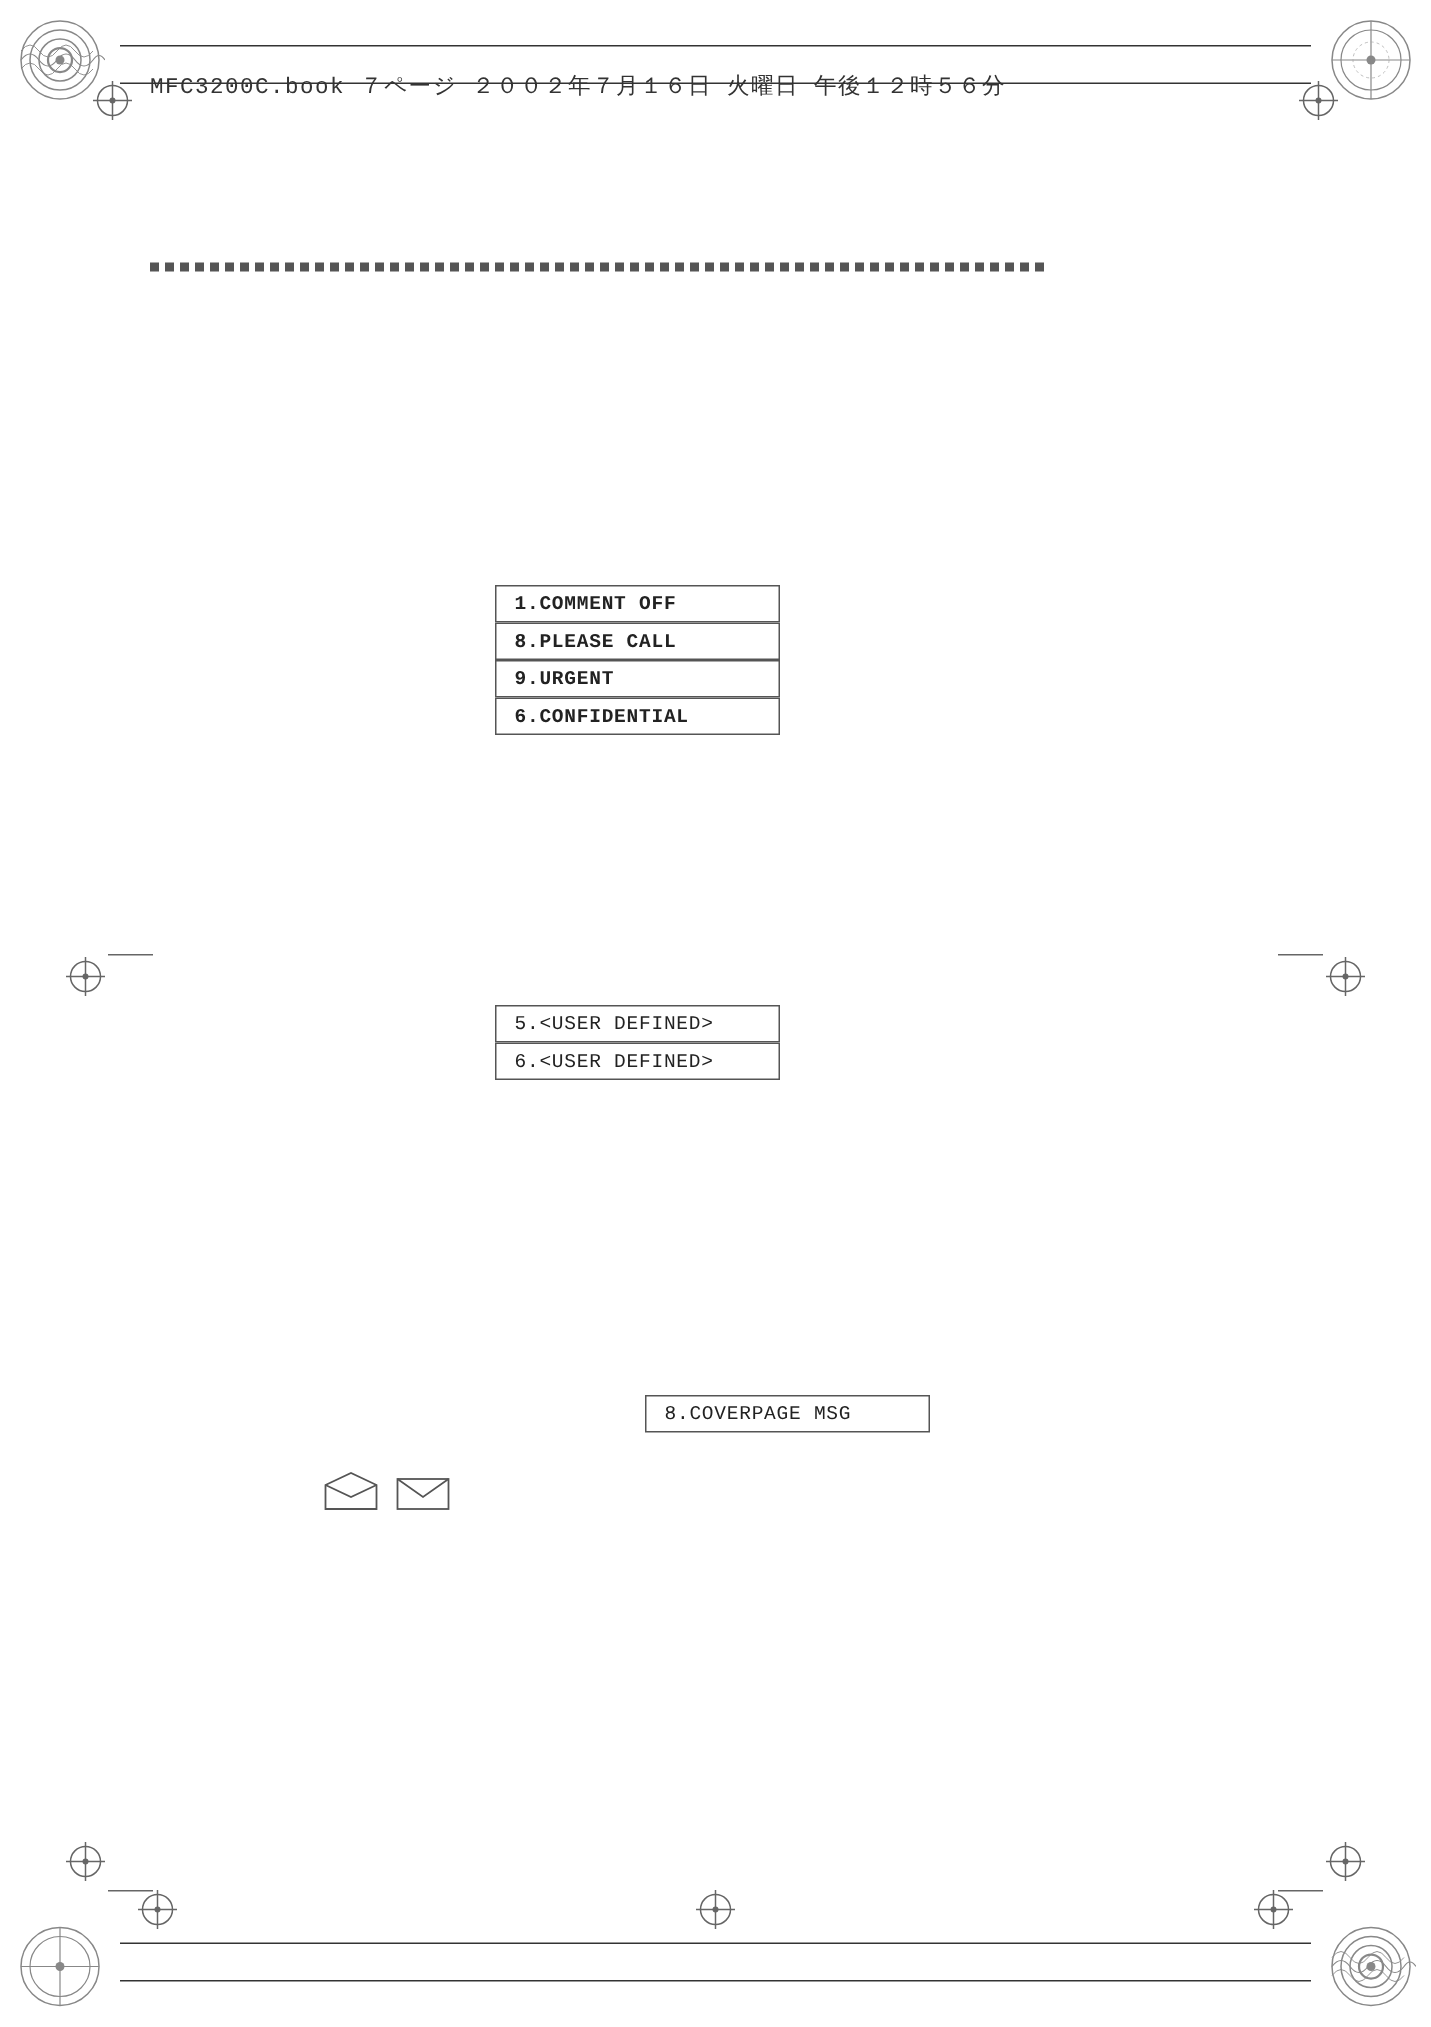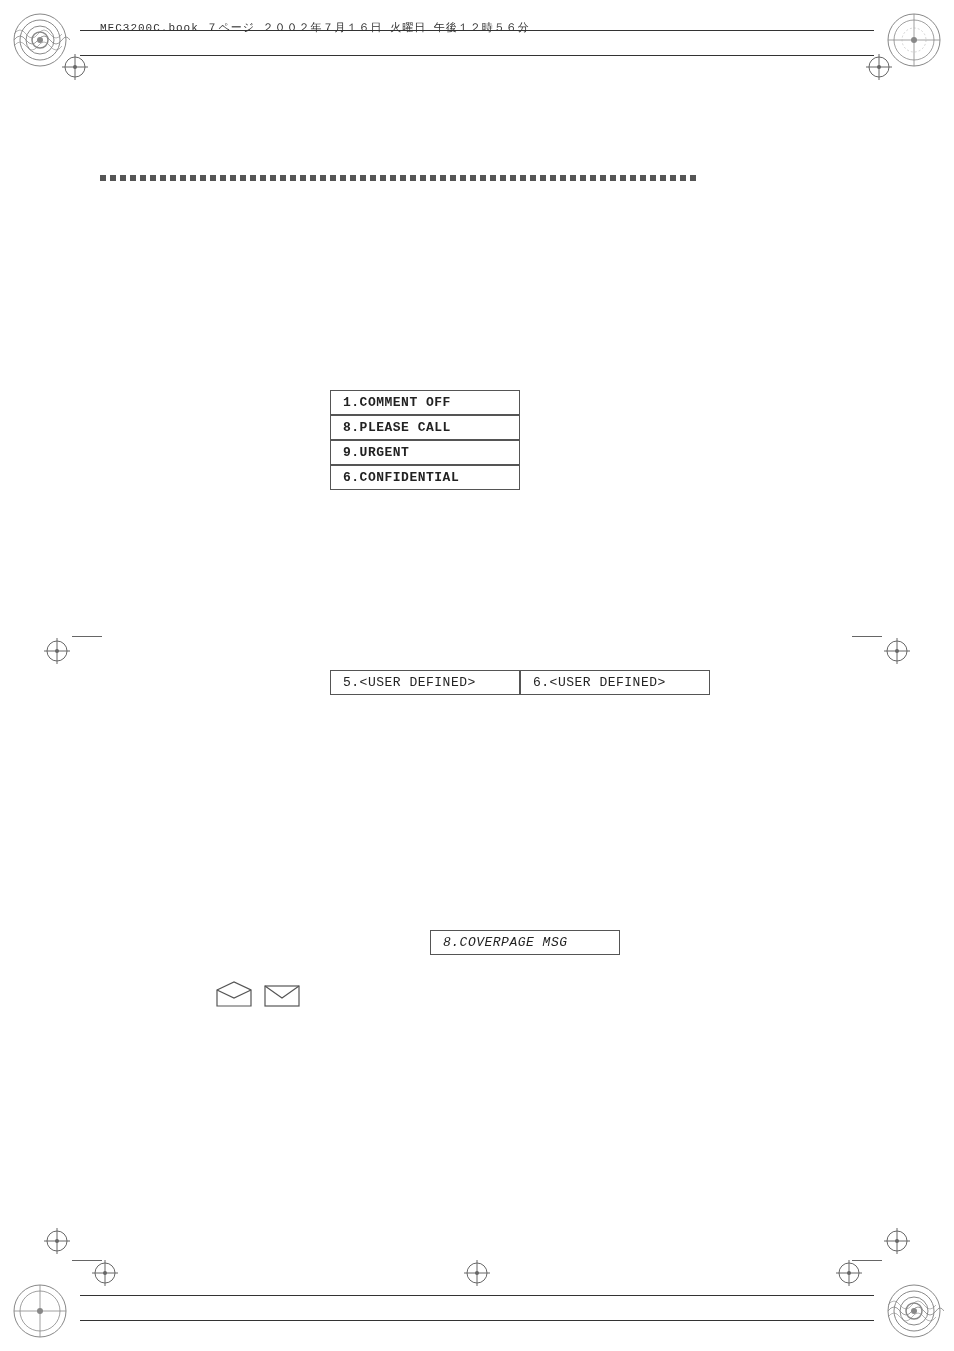--- a/index.html
+++ b/index.html
@@ -44,23 +44,23 @@
       position: absolute;
       top: 55px;
       left: 80px;
       right: 80px;
       height: 1px;
       background: #333;
     }
 
     .header-text {
       position: absolute;
-      top: 20px;
+      top: 48px;
       left: 100px;
-      font-size: 11px;
+      font-size: 15px;
       color: #333;
       white-space: nowrap;
       letter-spacing: 1px;
     }
 
     
     .dot-separator {
       position: absolute;
       top: 175px;
       left: 100px;
@@ -98,29 +98,28 @@
       background: #fff;
       letter-spacing: 0.5px;
       min-width: 190px;
     }
 
     .menu-container2 {
       position: absolute;
       top: 670px;
       left: 330px;
       display: flex;
-      flex-direction: row;
+      flex-direction: column;
       gap: 0;
     }
 
     .menu-container3 {
       position: absolute;
       top: 930px;
       left: 430px;
-      font-style: italic;
     }
 
     
     .envelope-group {
       position: absolute;
       top: 980px;
       left: 215px;
     }
 
     .envelope-icon {

